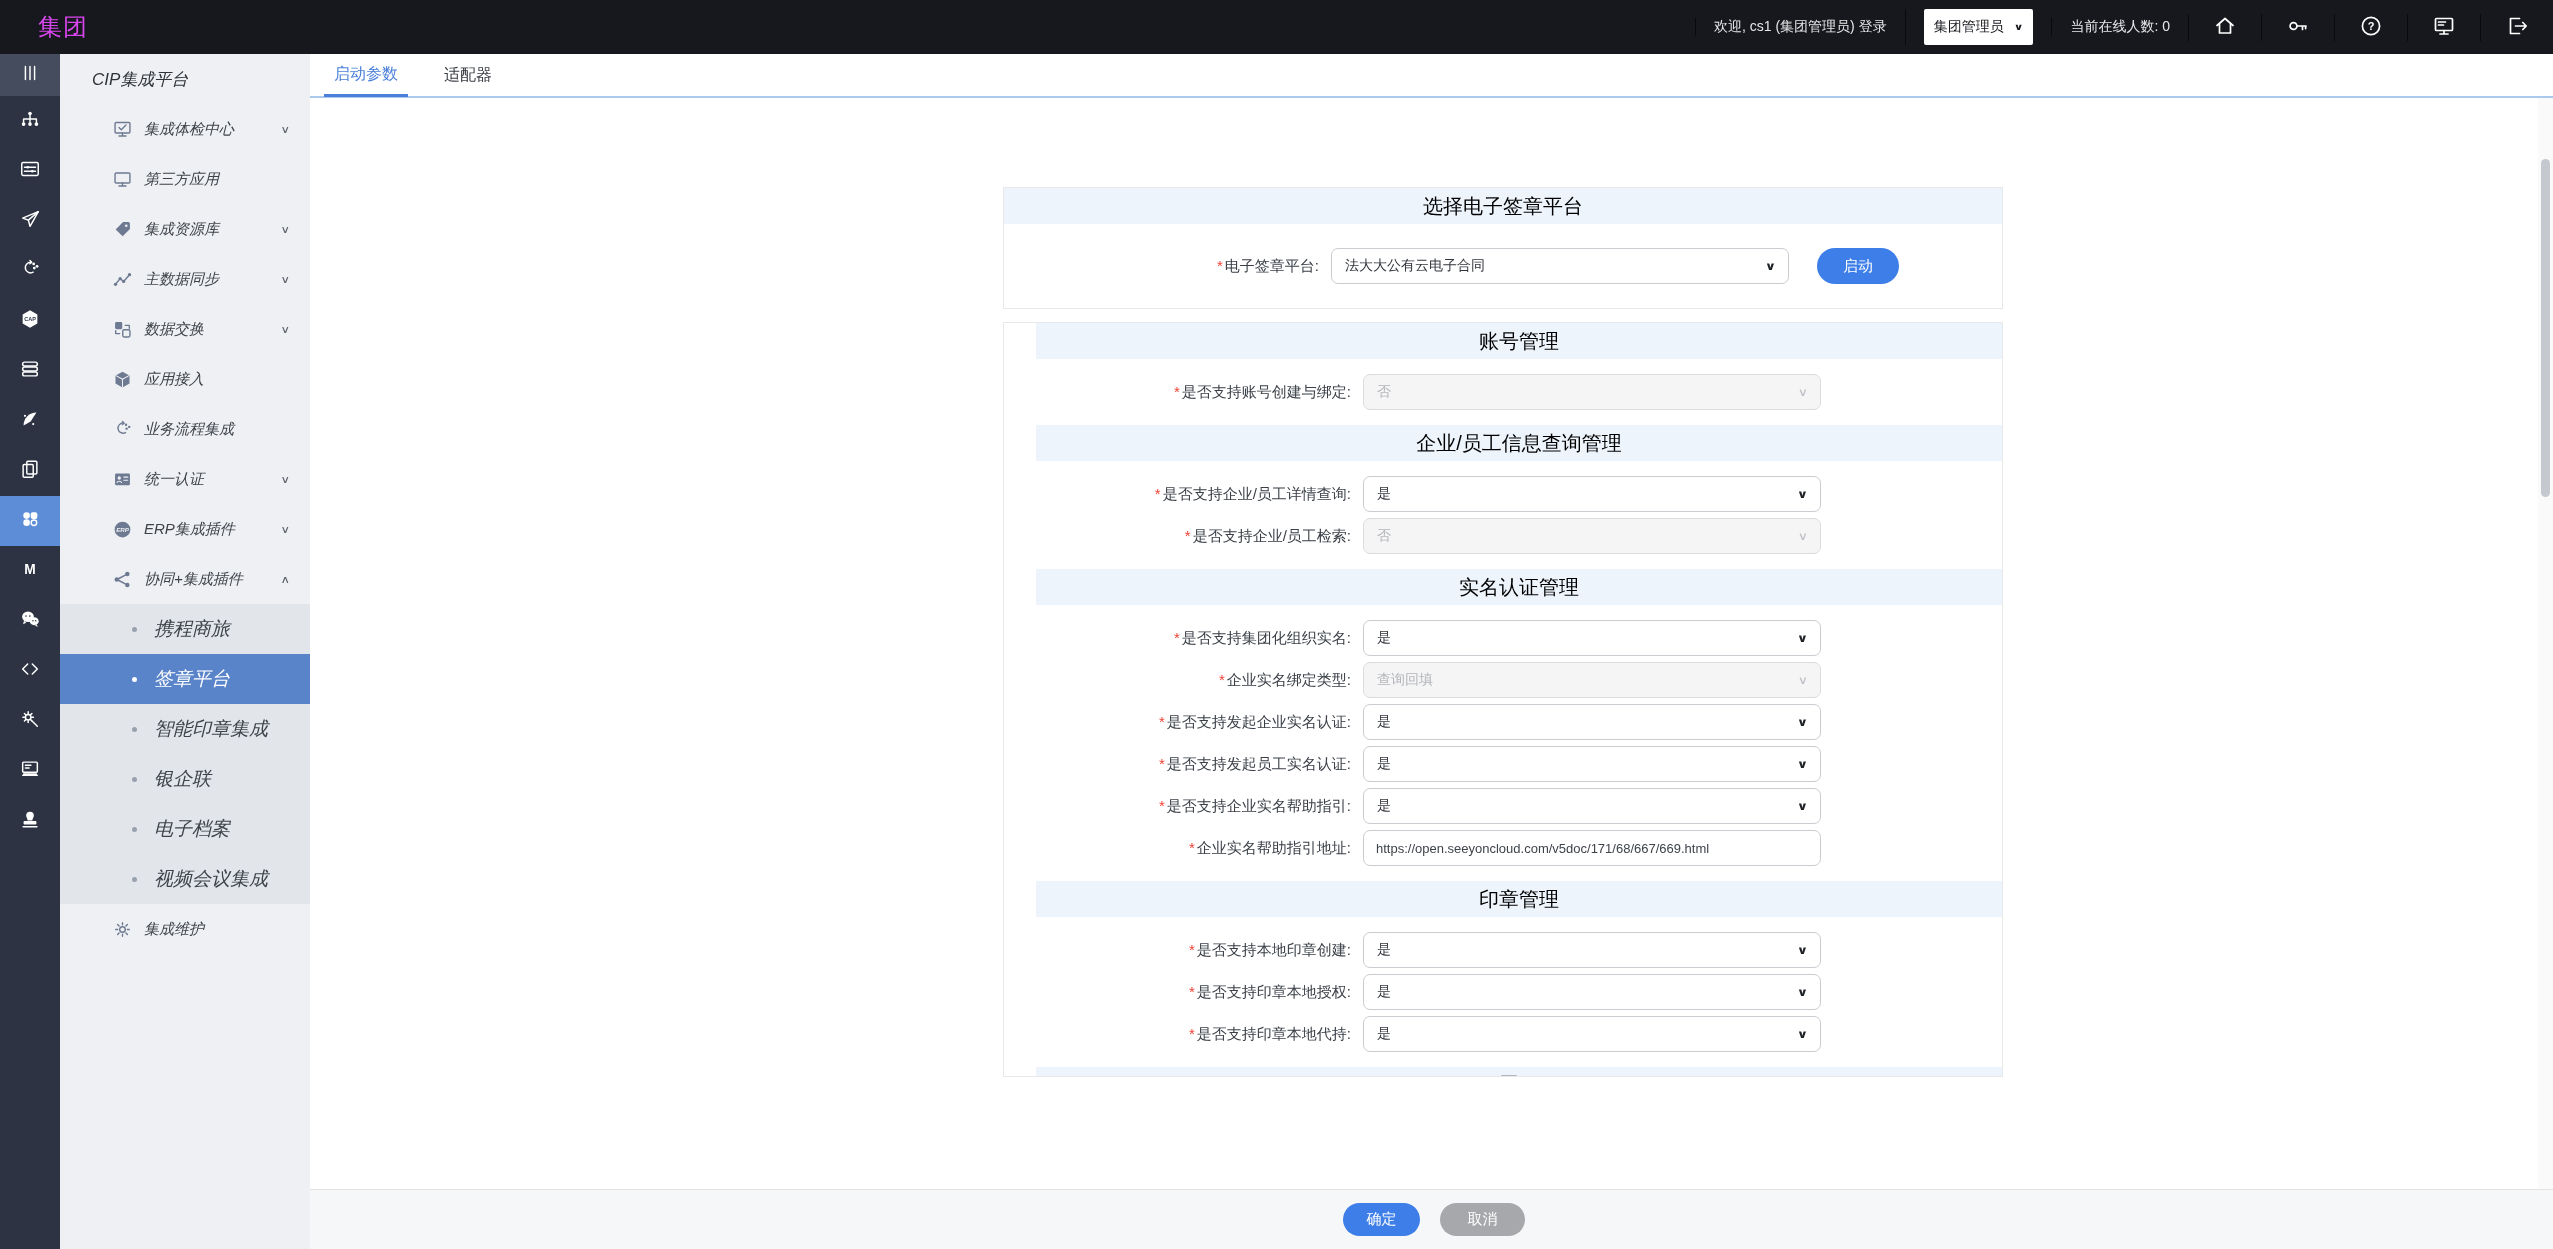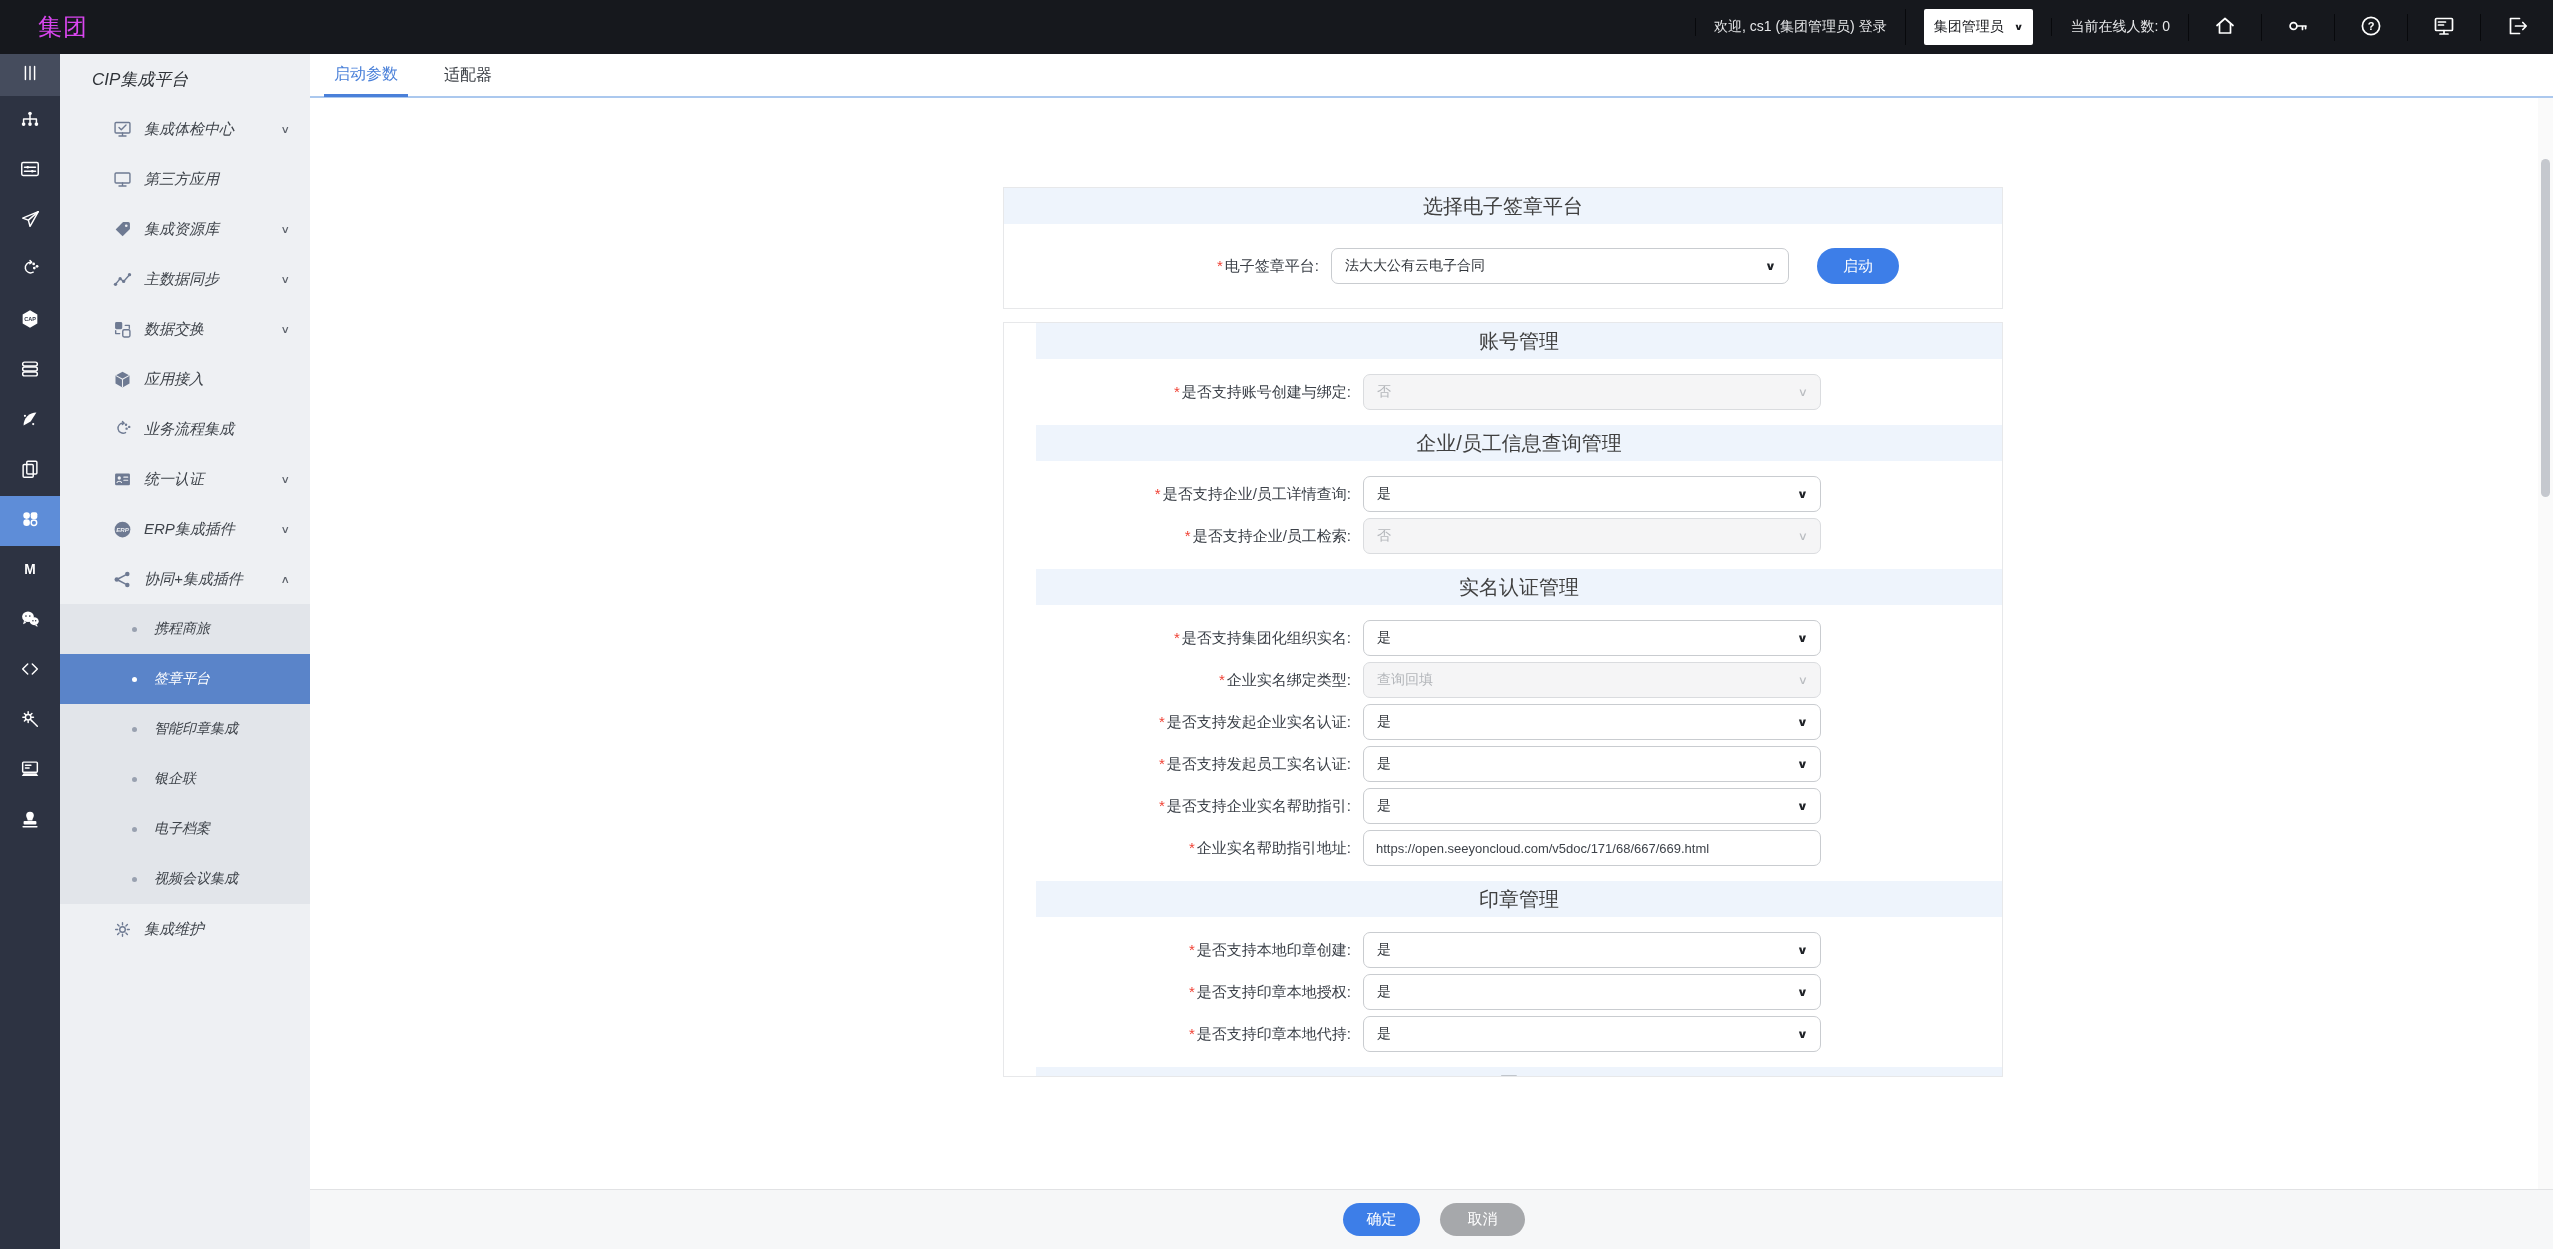--- a/index.html
+++ b/index.html
@@ -28,21 +28,21 @@
 
   
   .nav{position:absolute;left:60px;top:54px;width:250px;height:1195px;background:var(--nav_bg,#eef0f3);
     border-right:1px solid #e2e4e8;font-style:italic;}
   .nav-title{height:50px;display:flex;align-items:center;padding-left:32px;font-size:17px;color:#2f3338;}
   .nav-item{height:50px;display:flex;align-items:center;padding:0 20px 0 50px;font-size:15px;color:#3e434a;cursor:pointer;}
   .nav-item .nicon{width:24px;height:24px;margin-right:10px;color:#6e7a92;display:flex;align-items:center;justify-content:center;}
   .nav-item .nicon svg{width:21px;height:21px;stroke:currentColor;stroke-width:1.6;fill:none;stroke-linecap:round;stroke-linejoin:round;}
   .nav-item .chev{margin-left:auto;font-size:13px;color:#5b6069;transform:scaleY(.8);}
   .nav-sub{background:var(--subnav_bg,#e2e5ea);}
-  .sub-item{height:50px;display:flex;align-items:center;padding-left:72px;font-size:14px;color:#3e434a;cursor:pointer;}
+  .sub-item{height:50px;display:flex;align-items:center;padding-left:72px;font-size:19px;color:#3e434a;cursor:pointer;}
   .sub-item .dot{width:5px;height:5px;border-radius:50%;background:#99a1b0;margin-right:17px;flex:0 0 auto;}
   .sub-item.active{background:var(--nav_active,#5a84c9);color:#fff;}
   .sub-item.active .dot{background:#fff;}
 
   
   .content{position:absolute;left:310px;top:54px;width:2243px;height:1195px;background:#fff;}
   .tabbar{height:42px;display:flex;align-items:center;border-bottom:2px solid #abc8ee;padding-left:14px;}
   .tab{height:40px;line-height:40px;padding:0 10px;margin-right:26px;font-size:16px;color:#3a3e44;cursor:pointer;}
   .tab.active{color:var(--primary_tab,#4a80d9);border-bottom:3px solid var(--primary_tab,#4a80d9);}
   .toolbar{position:absolute;top:46px;right:10px;display:flex;gap:14px;z-index:5;}
@@ -52,21 +52,21 @@
 
   
   .vscroll{position:absolute;top:44px;right:0;width:15px;bottom:0;background:#fafafa;}
   .vthumb{position:absolute;top:61px;left:3px;width:9px;height:338px;border-radius:5px;background:#c5c8ce;}
 
   
   .fbox{position:absolute;left:693px;width:1000px;background:#fff;border:1px solid #e7e8ea;box-sizing:border-box;}
   .box1{top:133px;}
   .box2{top:268px;height:755px;overflow:hidden;padding-left:32px;}
   .sec-h{height:36px;background:var(--header_bg,#eef4fc);display:flex;align-items:center;justify-content:center;
-    font-size:20px;color:#404040;}
+    font-size:20px;color:#000000;}
   .fields{padding:9px 0;}
   .frow{display:flex;align-items:center;height:36px;margin:6px 0;}
   .box1 .frow{margin:15px 0;}
   .flabel{flex:0 0 315px;text-align:right;font-size:15px;color:#3b4048;white-space:nowrap;}
   .req{color:var(--required,#f04134);margin-right:2px;font-size:15px;}
   .fctrl{margin-left:12px;width:458px;height:36px;box-sizing:border-box;border:1px solid #c9ccd0;border-radius:7px;
     background:#fff;display:flex;align-items:center;padding:0 12px 0 13px;font-size:14px;color:#32363c;cursor:pointer;}
   .fctrl .caret{margin-left:auto;font-weight:700;font-size:14px;color:#1e2126;transform:scaleY(.8);}
   .fctrl.disabled{background:#f5f5f6;border-color:#dadcdf;color:#b3b6ba;cursor:default;}
   .fctrl.disabled .caret{color:#b9bcc0;font-weight:400;}

